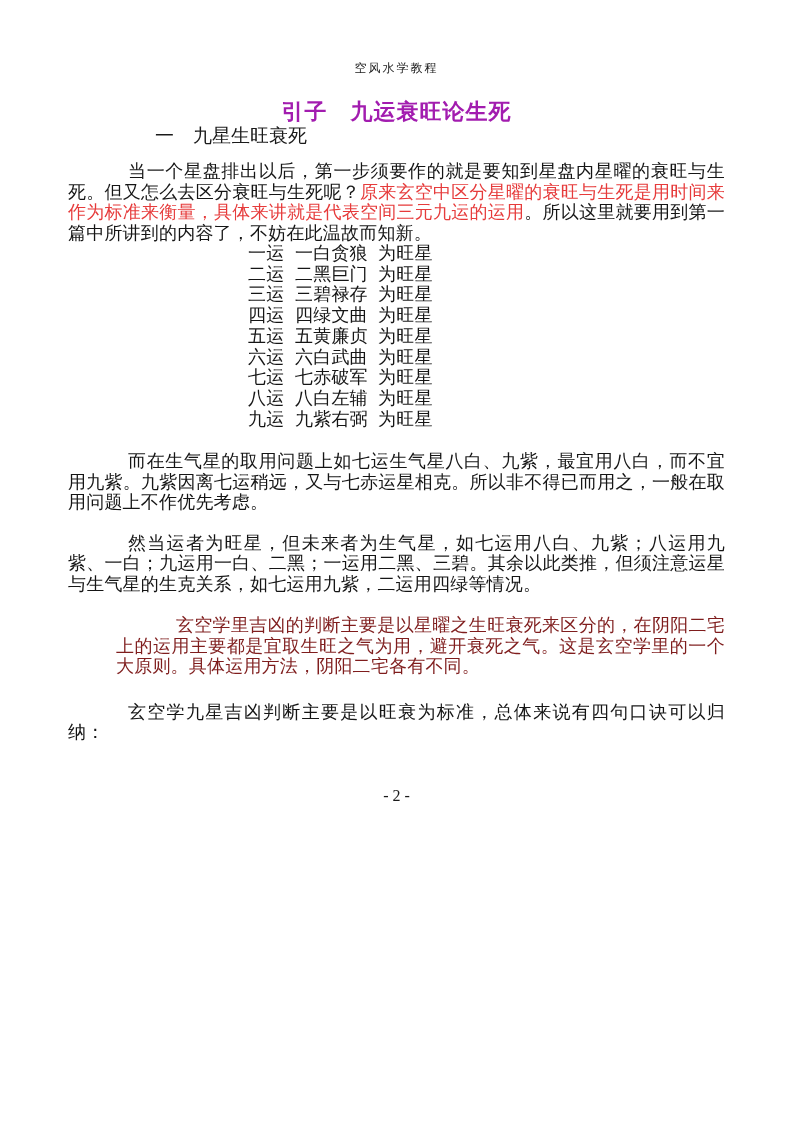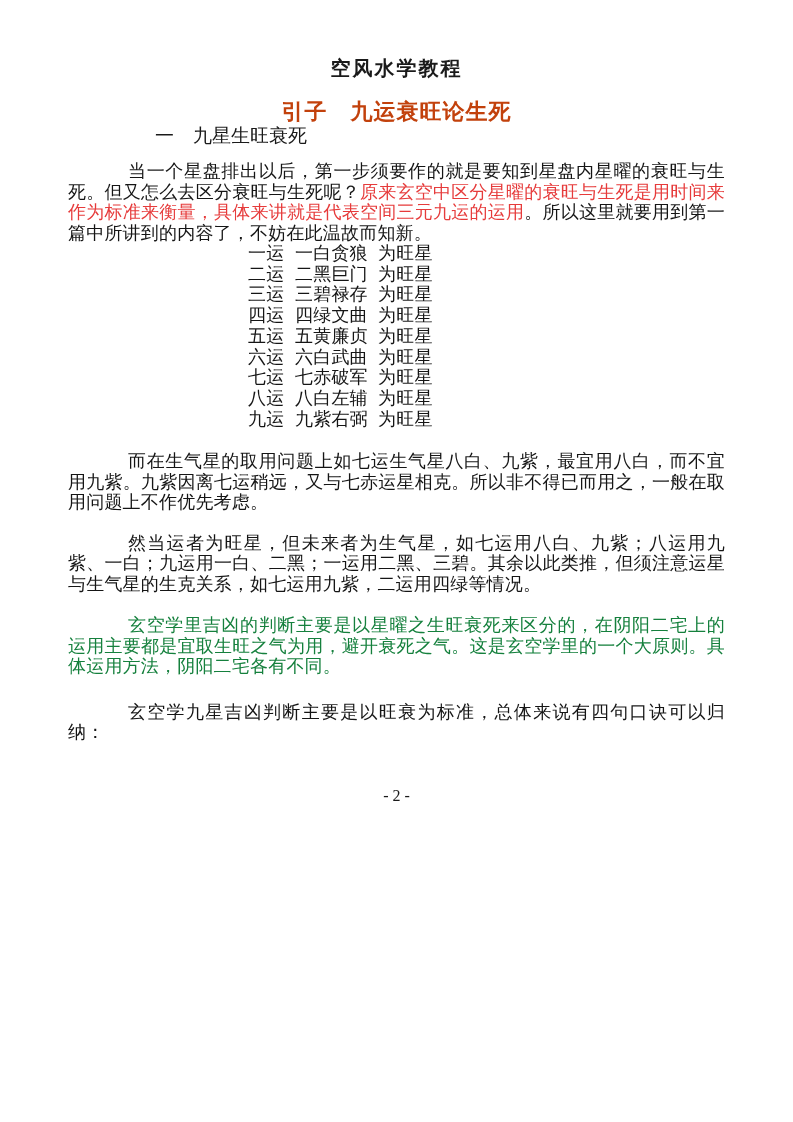--- a/index.html
+++ b/index.html
@@ -12,34 +12,33 @@
     overflow: hidden;
   }
   .page {
     box-sizing: border-box;
     width: 793px;
     height: 1122px;
     padding: 57px 68px 0 68px;
   }
   .doc-title {
     text-align: center;
-    font-size: 20px;
+    font-size: 12px;
     line-height: 22px;
     letter-spacing: 2px;
     color: #1a1a1a;
-    font-weight: bold;
   }
   .chapter-heading {
     margin-top: 20px;
     text-align: center;
     font-size: 22px;
     line-height: 26px;
     font-weight: bold;
     font-family: Liberation Sans, sans-serif;
-    color: #c2410c;
+    color: #a21caf;
     letter-spacing: 1px;
   }
   .section-heading {
     padding-left: 87px;
     font-size: 19px;
     line-height: 22px;
     color: #1a1a1a;
   }
   .para {
     font-size: 18px;
@@ -50,21 +49,21 @@
     margin: 0;
   }
   .p1 { margin-top: 14px; }
   .p2 { margin-top: 22px; }
   .p3 { margin-top: 20px; }
   .p4 { margin-top: 22px; }
   .p5 { margin-top: 24px; }
   .p6 { margin-top: 21px; }
   .p7 { margin-top: 25px; }
   .red { color: #e63b3b; }
-  .red-para { color: #15803d; }
+  .red-para { color: #7f1d1d; margin-left: 48px; }
   .star-table {
     margin: 0;
     padding-left: 180px;
     font-size: 18px;
     line-height: 20.7px;
     letter-spacing: 0.2px;
   }
   .star-row { display: flex; }
   .star-row .c1 { width: 47px; }
   .star-row .c2 { width: 83px; }

